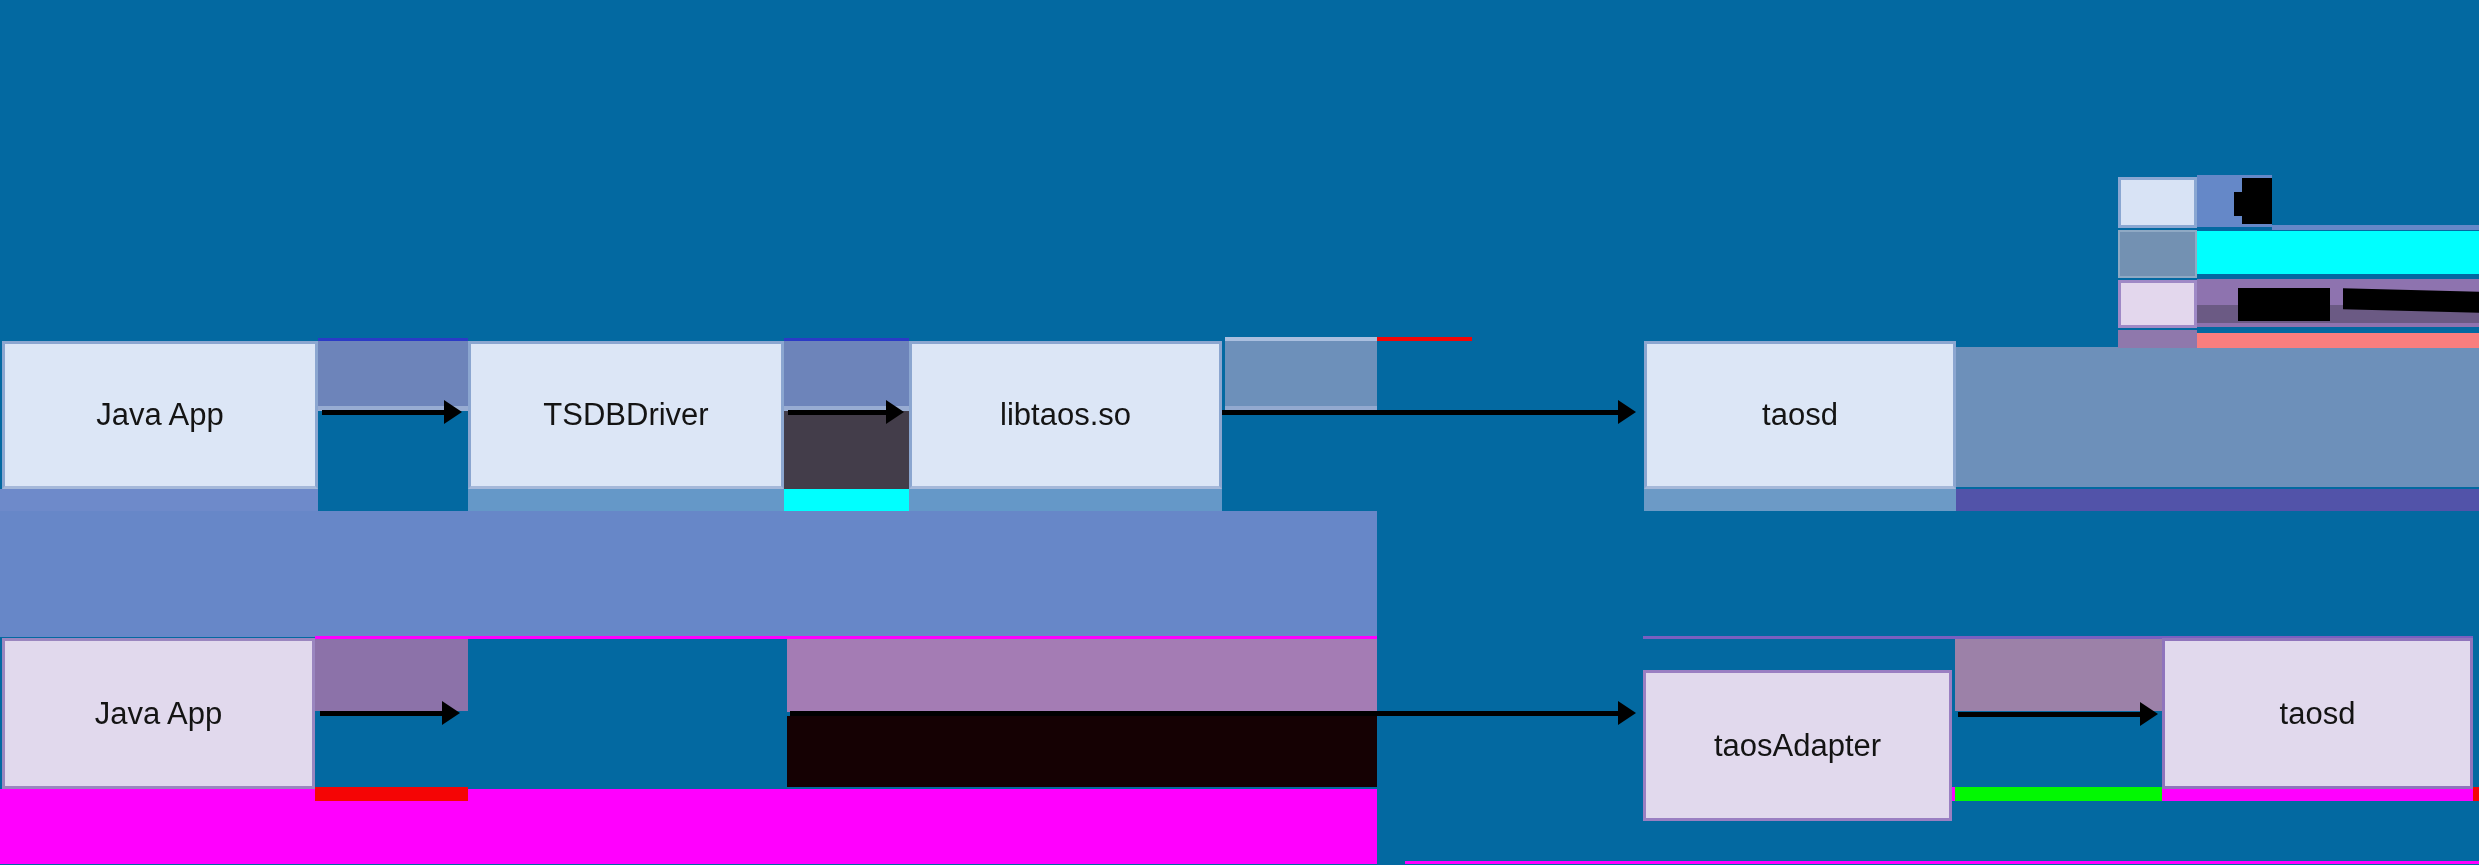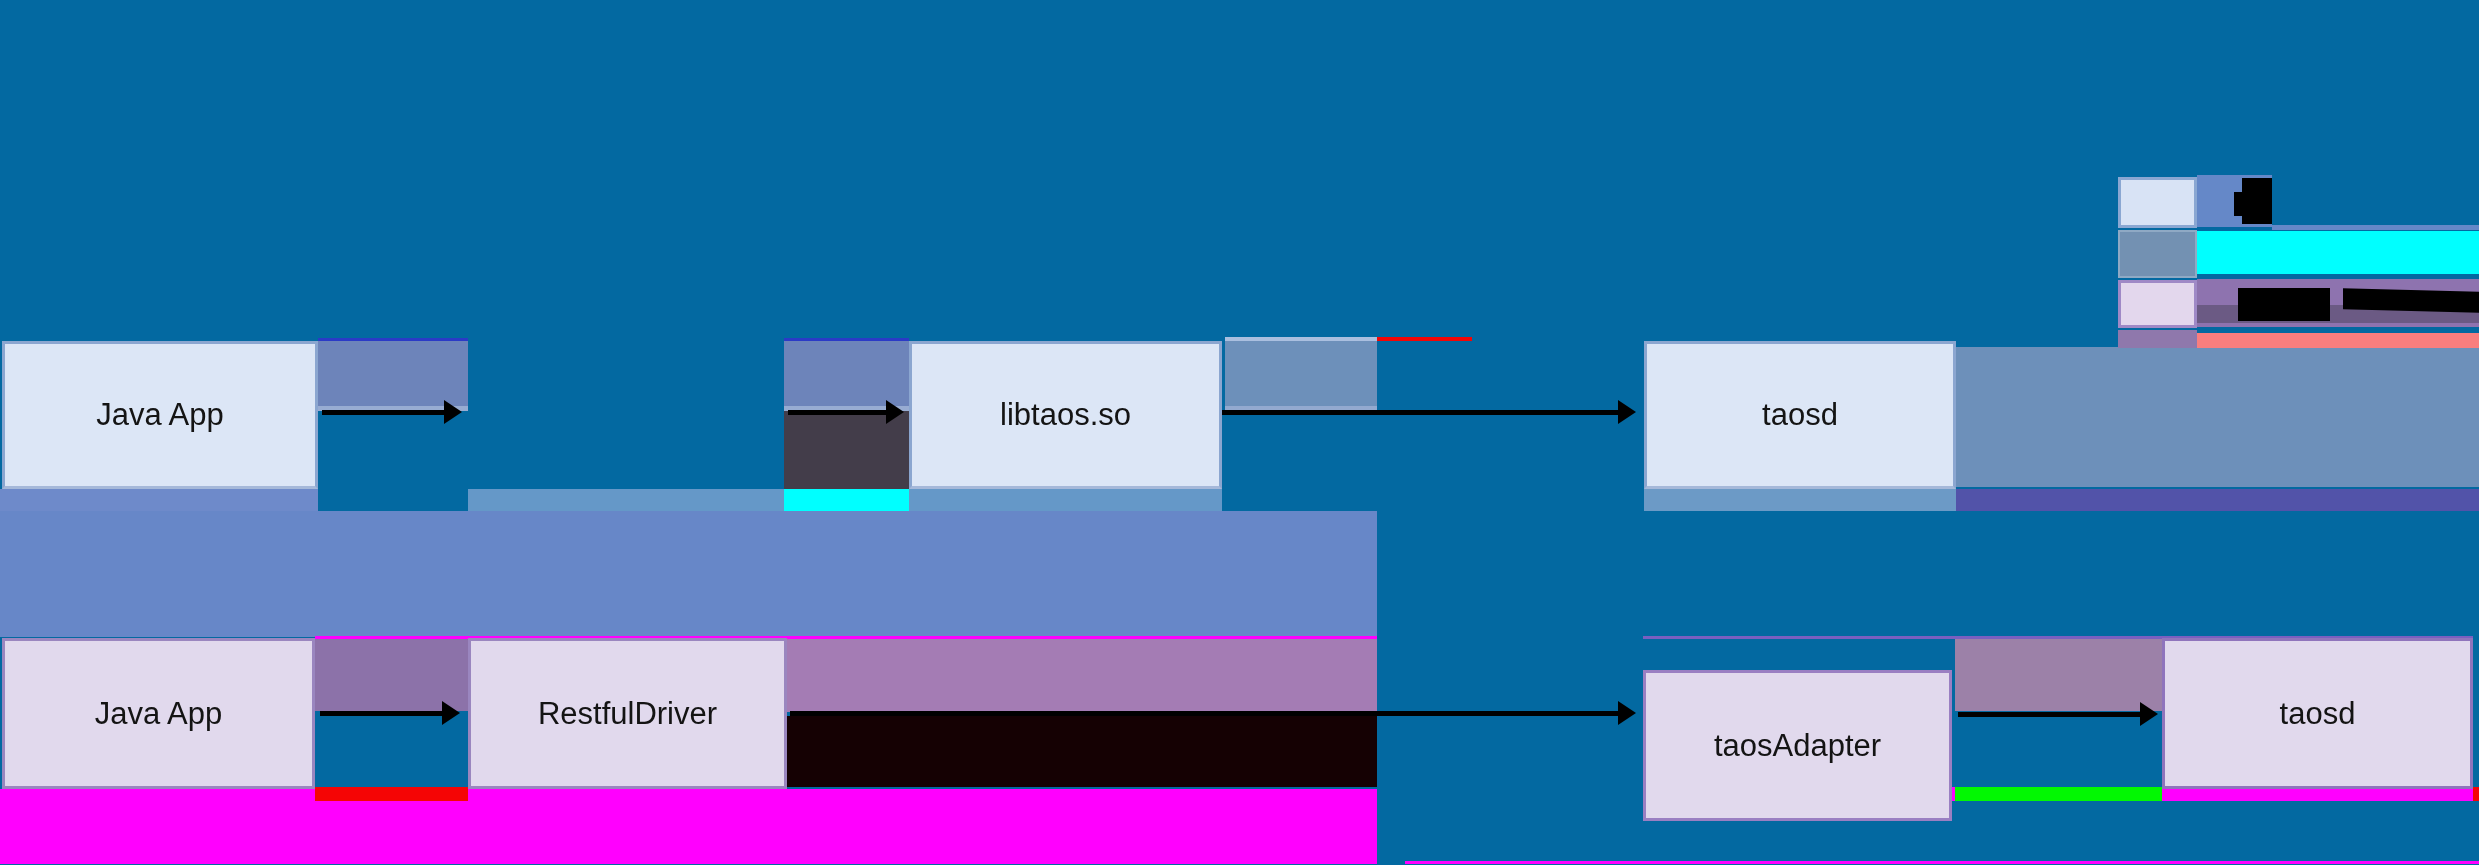--- a/index.html
+++ b/index.html
@@ -62,32 +62,32 @@
   <div class="abs" style="left:315px;top:787px;width:153px;height:14px;background:#f50505;"></div>
   <div class="abs" style="left:1643px;top:787px;width:312px;height:14px;background:#ff00fe;"></div>
   <div class="abs" style="left:1955px;top:787px;width:207px;height:14px;background:#02f802;"></div>
   <div class="abs" style="left:2162px;top:787px;width:311px;height:14px;background:#ff00fe;"></div>
   <div class="abs" style="left:2473px;top:787px;width:6px;height:14px;background:#f50505;"></div>
   <div class="abs" style="left:1405px;top:861px;width:1074px;height:3px;background:#ff00fe;"></div>
 
   <div class="node node-blue" style="left:2px;top:341px;width:316px;height:148px;">
     <span>Java App</span>
   </div>
+  <div class="node node-blue" style="left:468px;top:341px;width:316px;height:148px;">
+    <span>TSDBDriver</span>
+  </div>
   <div class="node node-blue" style="left:909px;top:341px;width:313px;height:148px;">
     <span>libtaos.so</span>
   </div>
   <div class="node node-blue" style="left:1644px;top:341px;width:312px;height:148px;">
     <span>taosd</span>
   </div>
 
   <div class="node node-purple" style="left:2px;top:638px;width:313px;height:151px;">
     <span>Java App</span>
-  </div>
-  <div class="node node-purple" style="left:468px;top:638px;width:319px;height:151px;">
-    <span>RestfulDriver</span>
   </div>
   <div class="node node-purple" style="left:1643px;top:638px;width:309px;height:151px;border-color:#9a7fc2;margin-top:32px;">
     <span>taosAdapter</span>
   </div>
   <div class="node node-purple" style="left:2162px;top:638px;width:311px;height:151px;border-color:#8f74bc;">
     <span>taosd</span>
   </div>
 
   <div class="arrow-shaft" style="left:322px;top:410px;width:122px;"></div>
   <div class="arrow-head" style="left:444px;top:400px;"></div>

